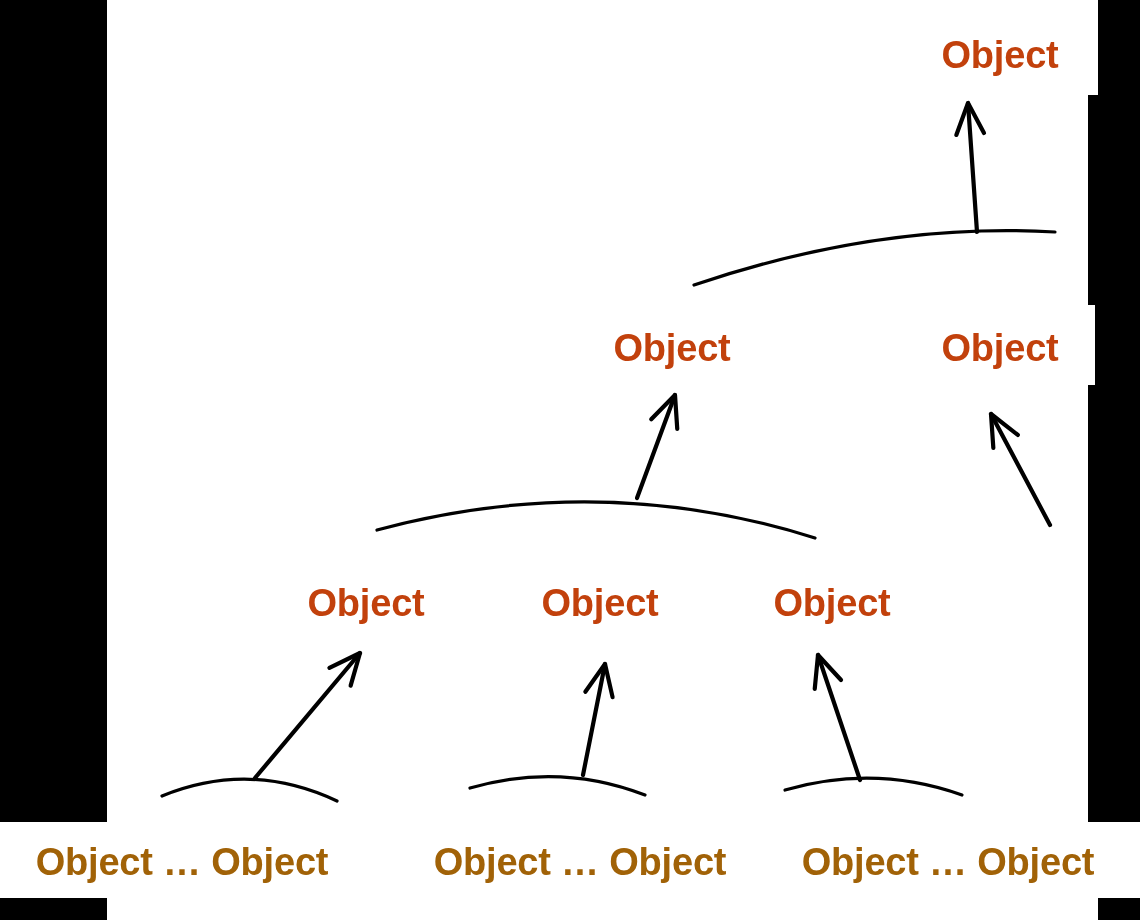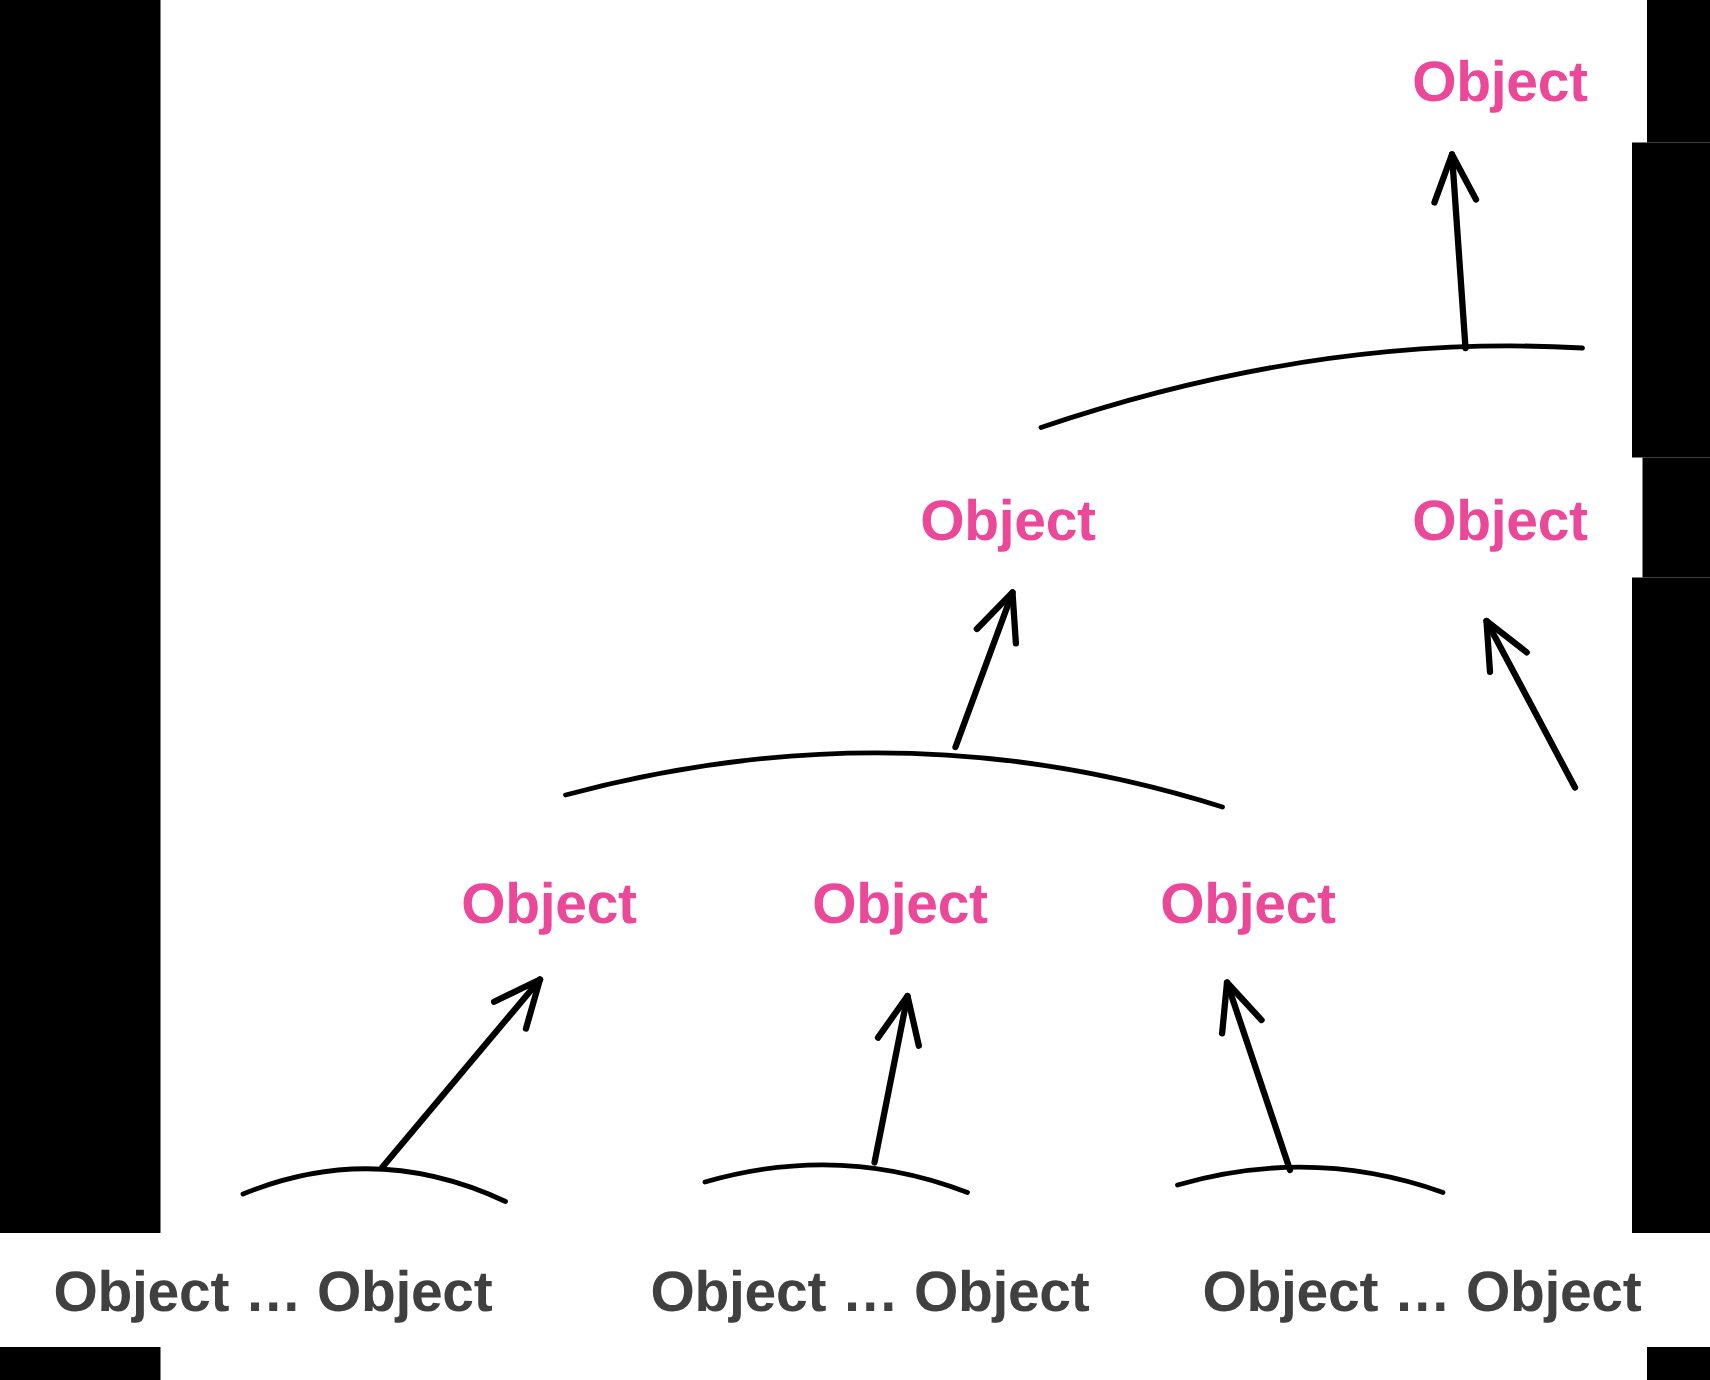--- a/index.html
+++ b/index.html
@@ -22,32 +22,32 @@
     top: 0;
     width: 1140px;
     height: 920px;
   }
   .node-label {
     position: absolute;
     font-family: "Liberation Sans", sans-serif;
     font-weight: bold;
     font-size: 38px;
     line-height: 1;
-    color: #ec4899;
+    color: #c2410c;
     white-space: pre;
     transform: translate(-50%, -50%);
     letter-spacing: -0.2px;
   }
   .leaf-group {
     position: absolute;
     font-family: "Liberation Sans", sans-serif;
     font-weight: bold;
     font-size: 38px;
     line-height: 1;
-    color: #404040;
+    color: #a16207;
     white-space: pre;
     transform: translate(-50%, -50%);
     letter-spacing: -0.2px;
   }
   .mask {
     position: absolute;
     background: #000000;
   }
 </style>
 </head>

